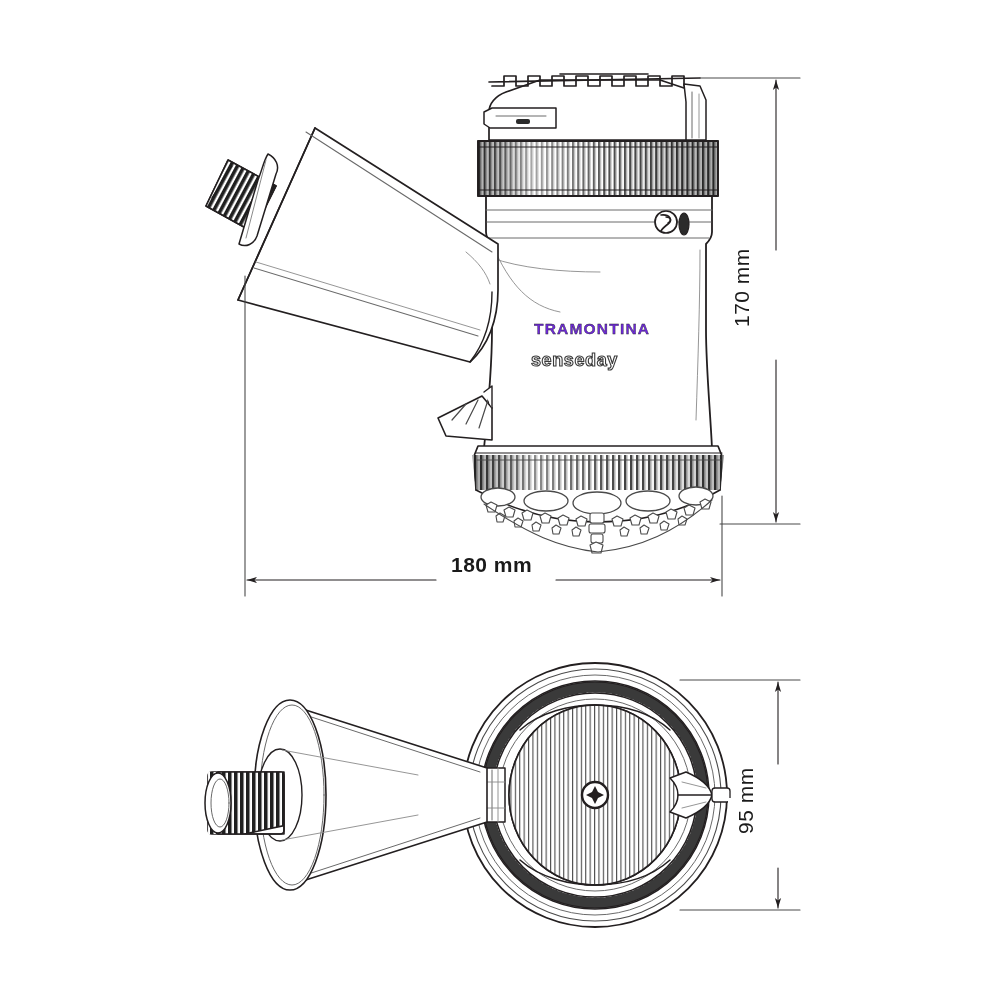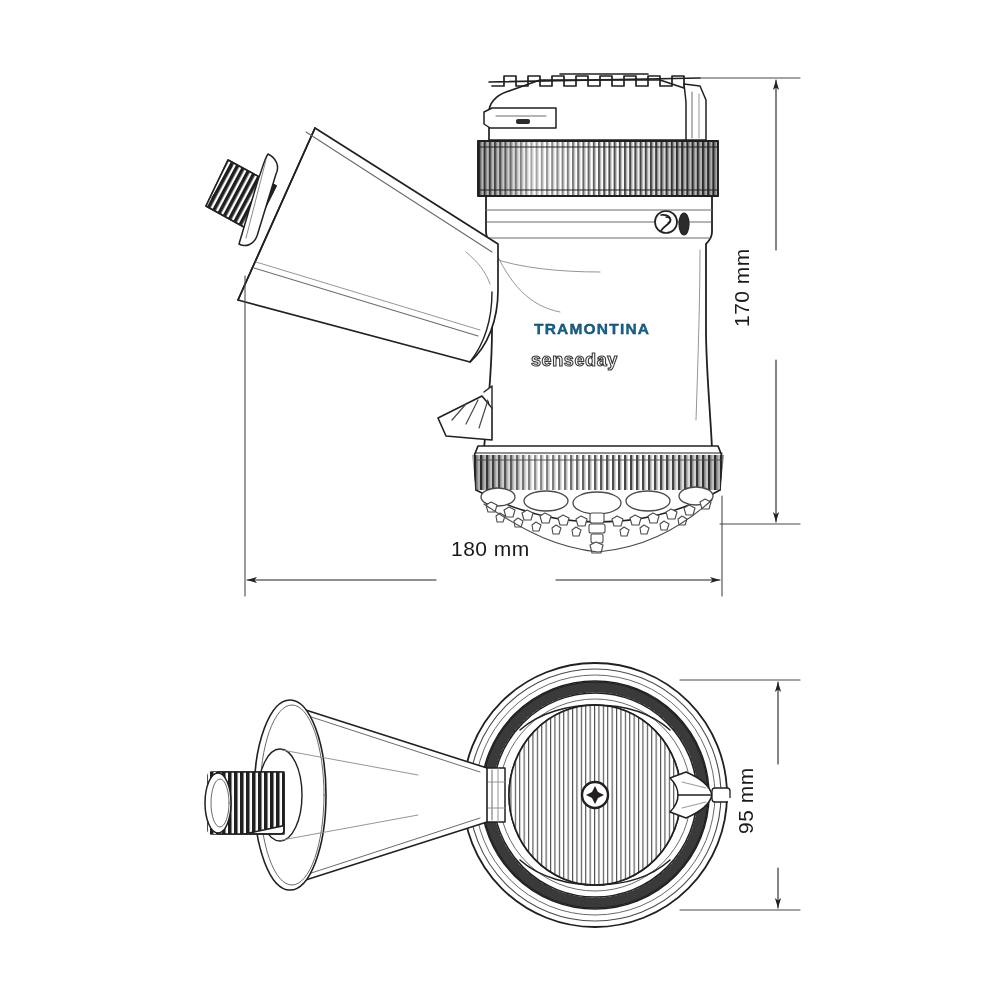--- a/index.html
+++ b/index.html
@@ -53,29 +53,30 @@
     width: 36px;
     height: 100px;
     line-height: 36px;
     text-align: center;
     transform-origin: center center;
     transform: rotate(-90deg);
   }
   #dim-180 {
     font-size: 21px;
     left: 442px;
-    top: 536px;
+    top: 552px;
     padding: 0 9px;
     height: 26px;
     line-height: 26px;
     text-align: center;
+    font-weight: bold;
   }
   .brandlabel {
     position: absolute;
-    color: #0369a1;
+    color: #6d28d9;
     white-space: nowrap;
   }
   #brand-tramontina {
     left: 534px;
     top: 320px;
     font-size: 15.5px;
     font-weight: bold;
     letter-spacing: 1.2px;
     -webkit-text-stroke: 0.35px #2a2a2a;
   }

